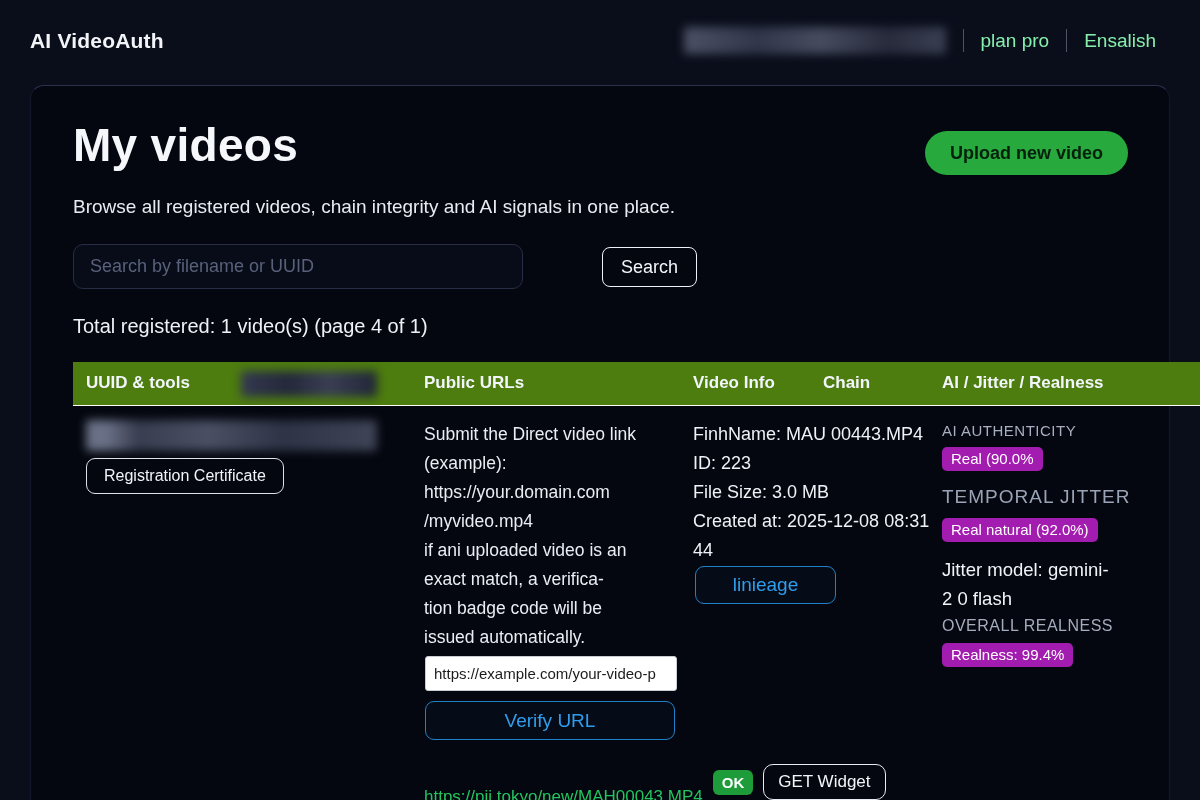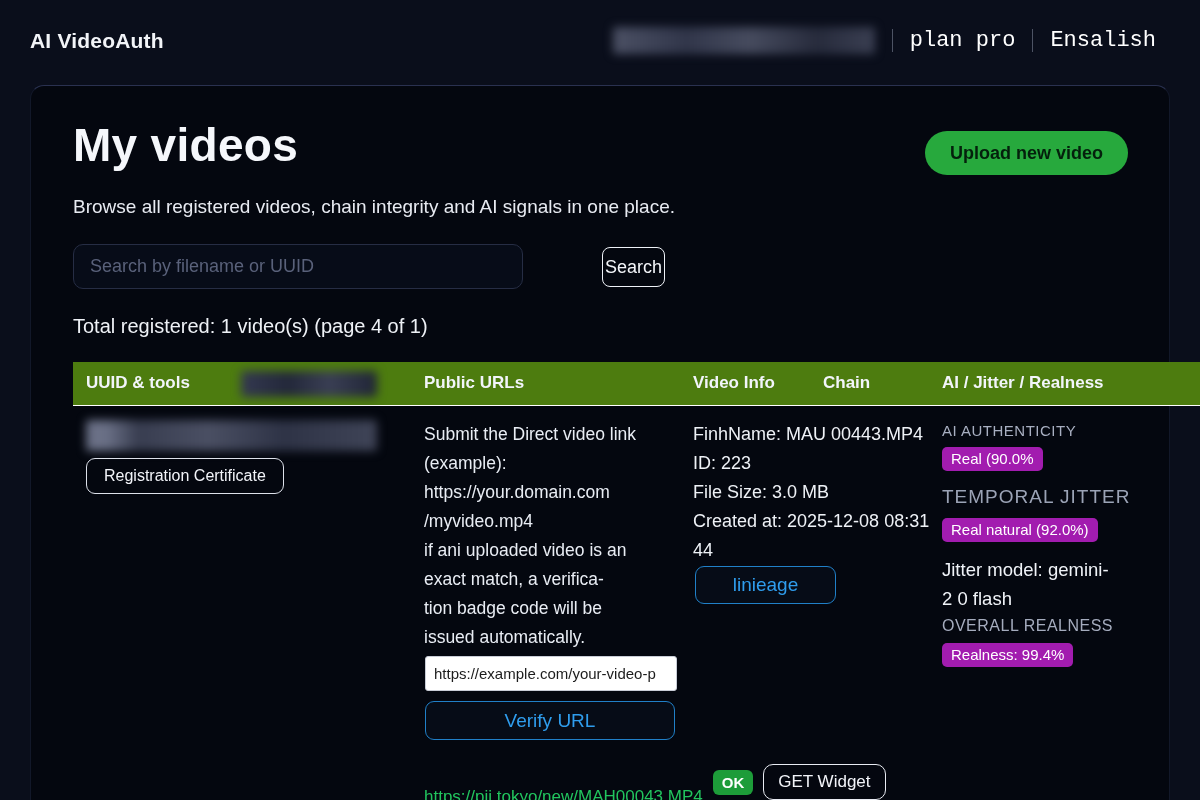--- a/index.html
+++ b/index.html
@@ -21,21 +21,21 @@
   .topnav {
     position: absolute; right: 44px; top: 27px;
     display: flex; align-items: center; gap: 17px;
   }
   .redact-bar {
     width: 262px; height: 27px; border-radius: 3px;
     background: linear-gradient(90deg,#4b5064 0%,#31364a 28%,#464b5e 52%,#272b3c 78%,#3a3f52 100%);
     filter: blur(5px);
   }
   .vsep { width: 1px; height: 23px; background: #858da0; opacity: .55; }
-  .navlink { font-size: 22px; color: #ffffff; cursor: pointer; font-family: Liberation Mono, monospace; }
+  .navlink { font-size: 19px; color: #86efac; cursor: pointer; }
 
   
   .panel {
     position: absolute; left: 30px; top: 85px; width: 1140px; height: 715px;
     background: #04070f;
     border-top: 1px solid #2a3150;
     border-left: 1px solid #121829;
     border-right: 1px solid #121829;
     border-radius: 14px 14px 0 0;
   }
@@ -56,21 +56,21 @@
 
   .search-input {
     position: absolute; left: 42px; top: 158px; width: 450px; height: 45px;
     background: #070c18; border: 1px solid #262d44; border-radius: 10px;
     color: #dfe3ec; font-family: inherit; font-size: 18px; padding: 0 16px;
     outline: none;
   }
   .search-input::placeholder { color: #59617a; }
   .search-btn {
     position: absolute; left: 571px; top: 161px; height: 40px;
-    padding: 0 2px; background: transparent;
+    padding: 0 18px; background: transparent;
     border: 1.5px solid #eef1f7; border-radius: 8px;
     color: #f4f6fa; font-family: inherit; font-size: 18px; cursor: pointer;
   }
   .total-line {
     position: absolute; left: 42px; top: 229px;
     font-size: 20px; color: #eef1f6;
   }
 
   
   .thead {

